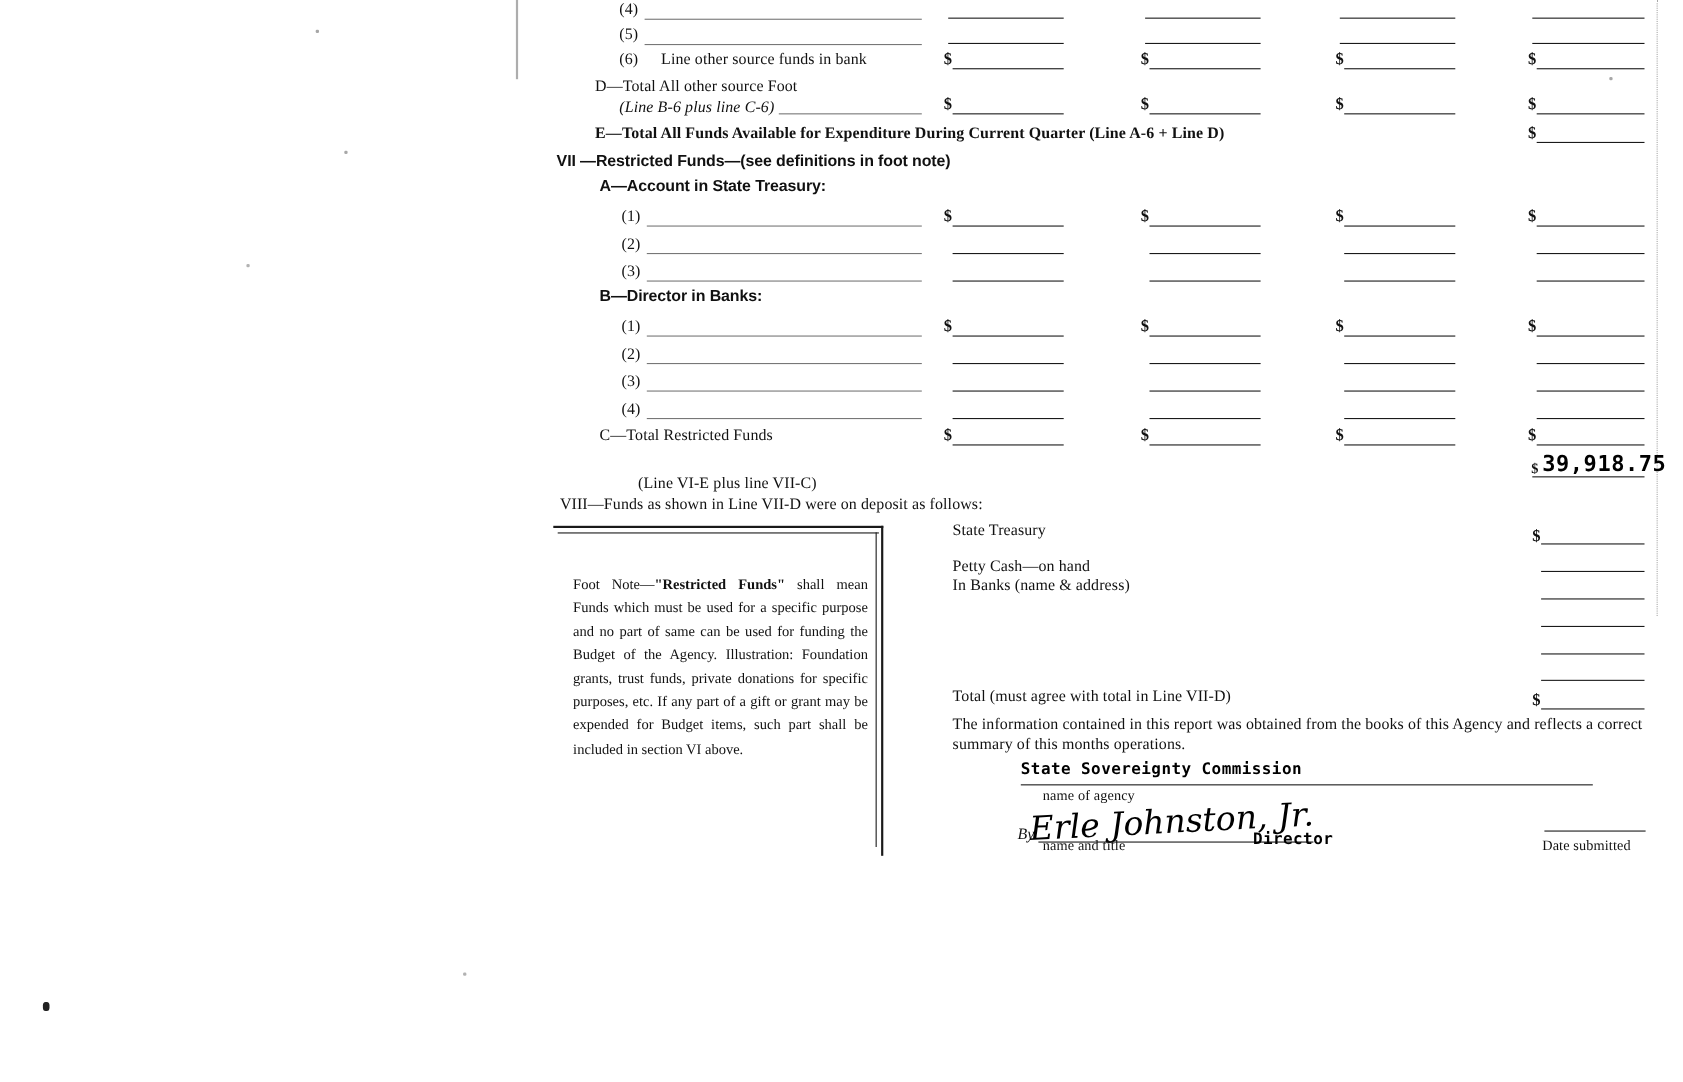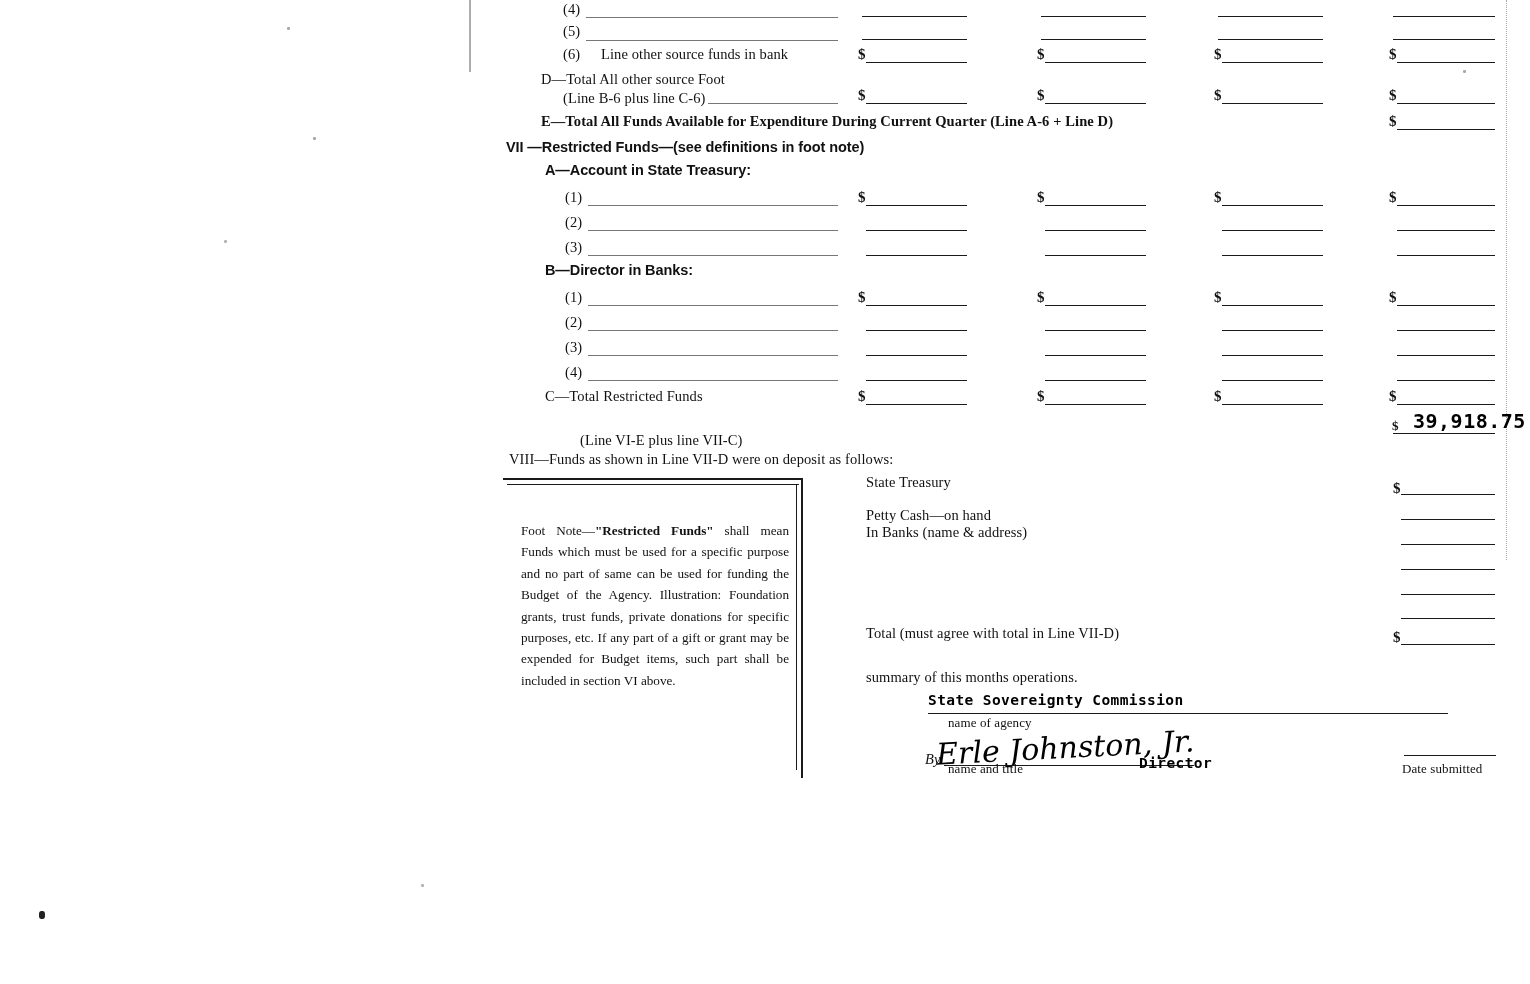--- a/index.html
+++ b/index.html
@@ -179,21 +179,21 @@
   <div class="dollar" style="left:858px; top:47px;">$</div>
   <div class="amtline dbl" style="left:866px; top:62px; width:101px;"></div>
   <div class="dollar" style="left:1037px; top:47px;">$</div>
   <div class="amtline dbl" style="left:1045px; top:62px; width:101px;"></div>
   <div class="dollar" style="left:1214px; top:47px;">$</div>
   <div class="amtline dbl" style="left:1222px; top:62px; width:101px;"></div>
   <div class="dollar" style="left:1389px; top:47px;">$</div>
   <div class="amtline dbl" style="left:1397px; top:62px; width:98px;"></div>
 
   <div class="lbl" style="left:541px; top:72px;">D—Total All other source Foot</div>
-  <div class="lbl" style="left:563px; top:91px;">(Line B-6 plus line C-6)</div>
+  <div class="lbl" style="left:563px; top:91px;font-style:italic;">(Line B-6 plus line C-6)</div>
   <div class="dotline faint" style="left:708px; top:103px; width:130px;"></div>
   <div class="dollar" style="left:858px; top:88px;">$</div>
   <div class="amtline dbl" style="left:866px; top:103px; width:101px;"></div>
   <div class="dollar" style="left:1037px; top:88px;">$</div>
   <div class="amtline dbl" style="left:1045px; top:103px; width:101px;"></div>
   <div class="dollar" style="left:1214px; top:88px;">$</div>
   <div class="amtline dbl" style="left:1222px; top:103px; width:101px;"></div>
   <div class="dollar" style="left:1389px; top:88px;">$</div>
   <div class="amtline dbl" style="left:1397px; top:103px; width:98px;"></div>
 
@@ -272,21 +272,21 @@
   <div class="dollar" style="left:1037px; top:389px;">$</div>
   <div class="amtline dbl" style="left:1045px; top:404px; width:101px;"></div>
   <div class="dollar" style="left:1214px; top:389px;">$</div>
   <div class="amtline dbl" style="left:1222px; top:404px; width:101px;"></div>
   <div class="dollar" style="left:1389px; top:389px;">$</div>
   <div class="amtline dbl" style="left:1397px; top:404px; width:98px;"></div>
 
   <div class="lbl" style="left:580px; top:433px;">(Line VI-E plus line VII-C)</div>
 
   <div class="dollar" style="left:1392px; top:419px; font-size:13px;">$</div>
-  <div class="typed" id="typed-total" style="left:1402px; top:409px;margin-left:11px;">39,918.75</div>
+  <div class="typed" id="typed-total" style="left:1402px; top:409px;">39,918.75</div>
   <div class="amtline dbl" style="left:1393px; top:433px; width:102px;"></div>
 
   <div class="lbl" style="left:509px; top:452px;">VIII—Funds as shown in Line VII-D were on deposit as follows:</div>
 
   <div id="footnote-box" style="left:503px; top:478px; width:300px; height:300px;">
     <div class="outer-top"></div>
     <div class="inner-top"></div>
     <div class="outer-right"></div>
     <div class="inner-right"></div>
     <div id="footnote-text">
@@ -305,20 +305,21 @@
   <div class="amtline" style="left:1401px; top:544px; width:94px;"></div>
 
   <div class="amtline" style="left:1401px; top:569px; width:94px;"></div>
   <div class="amtline" style="left:1401px; top:594px; width:94px;"></div>
   <div class="amtline" style="left:1401px; top:618px; width:94px;"></div>
 
   <div class="lbl" style="left:866px; top:626px;">Total (must agree with total in Line VII-D)</div>
   <div class="dollar" style="left:1393px; top:630px;">$</div>
   <div class="amtline" style="left:1401px; top:644px; width:94px;"></div>
 
+  <div class="lbl" style="left:866px; top:652px;">The information contained in this report was obtained from the books of this Agency and reflects a correct</div>
   <div class="lbl" style="left:866px; top:670px;">summary of this months operations.</div>
 
   <div class="typed" id="typed-agency" style="left:928px; top:692px;">State Sovereignty Commission</div>
   <div class="amtline" style="left:928px; top:713px; width:520px; border-bottom-width:1.4px;"></div>
   <div class="lbl small" style="left:948px; top:716px;">name of agency</div>
 
   <div class="lbl" style="left:925px; top:752px;font-style:italic;">By</div>
   <div id="signature" style="left:936px; top:730px;">Erle Johnston, Jr.</div>
   <div class="amtline" style="left:944px; top:765px; width:250px; border-bottom-width:1.4px;"></div>
   <div class="lbl small" style="left:948px; top:762px;">name and title</div>

